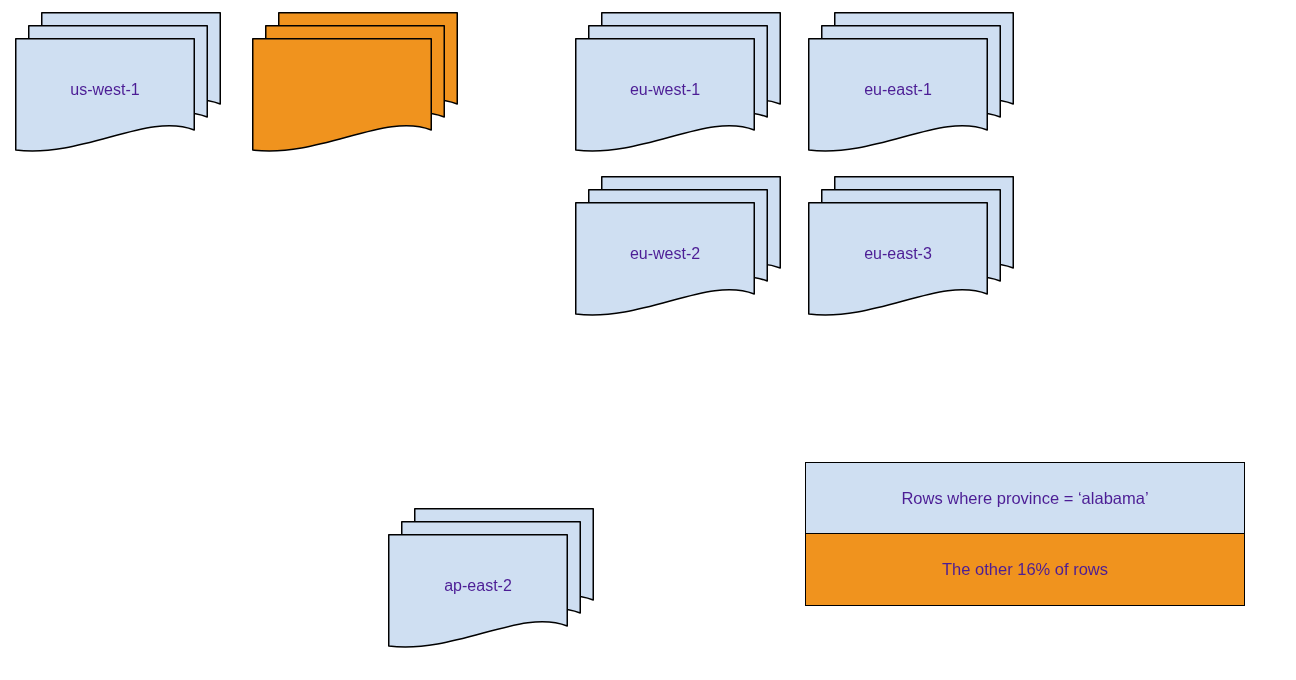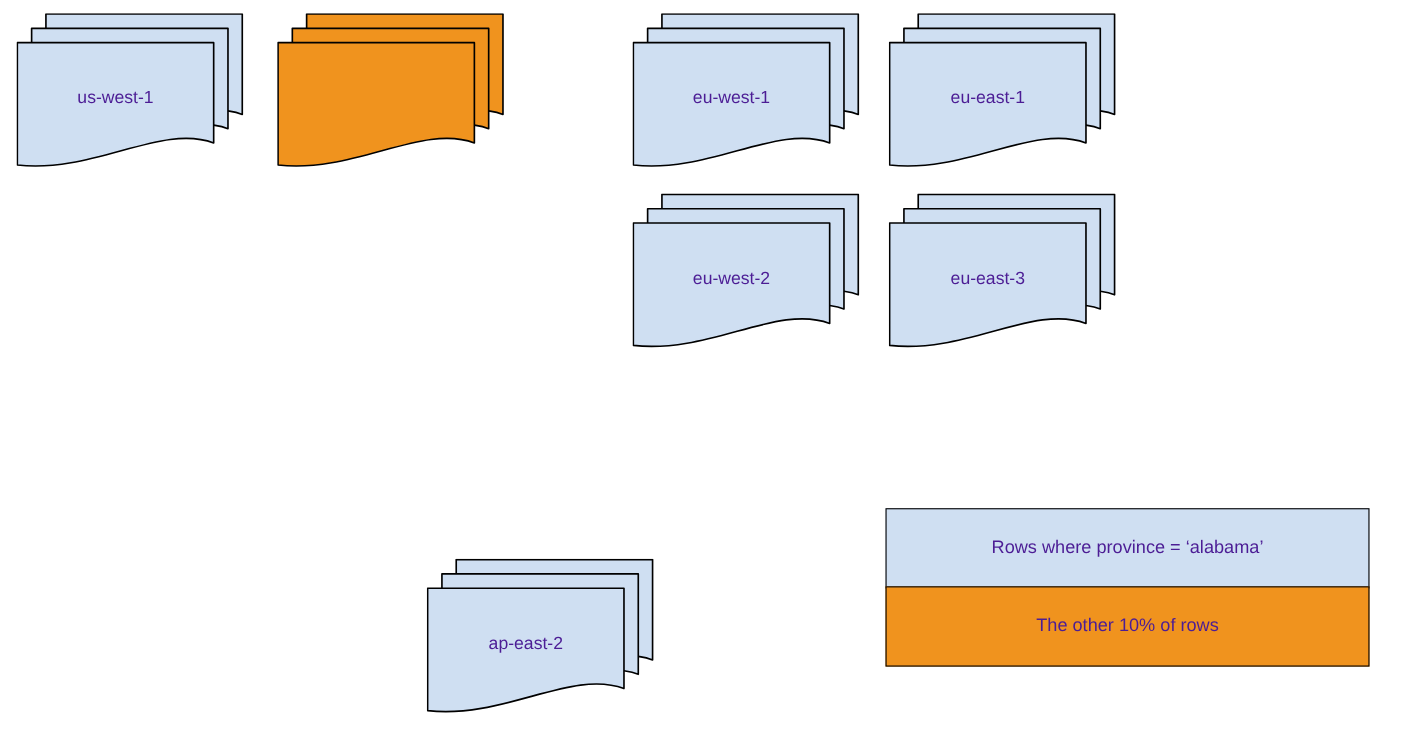--- a/index.html
+++ b/index.html
@@ -89,17 +89,17 @@
         <use href="#docstack"></use>
       </svg>
     <span class="stack-label">ap-east-2</span>
   </div>
 
   <div class="legend">
     <div class="legend-row v-blue">
       <span>Rows where province = ‘alabama’</span>
     </div>
     <div class="legend-row v-orange">
-      <span>The other 10% of rows</span>
+      <span>The other 16% of rows</span>
     </div>
   </div>
 
 </div>
 
 </body></html>

